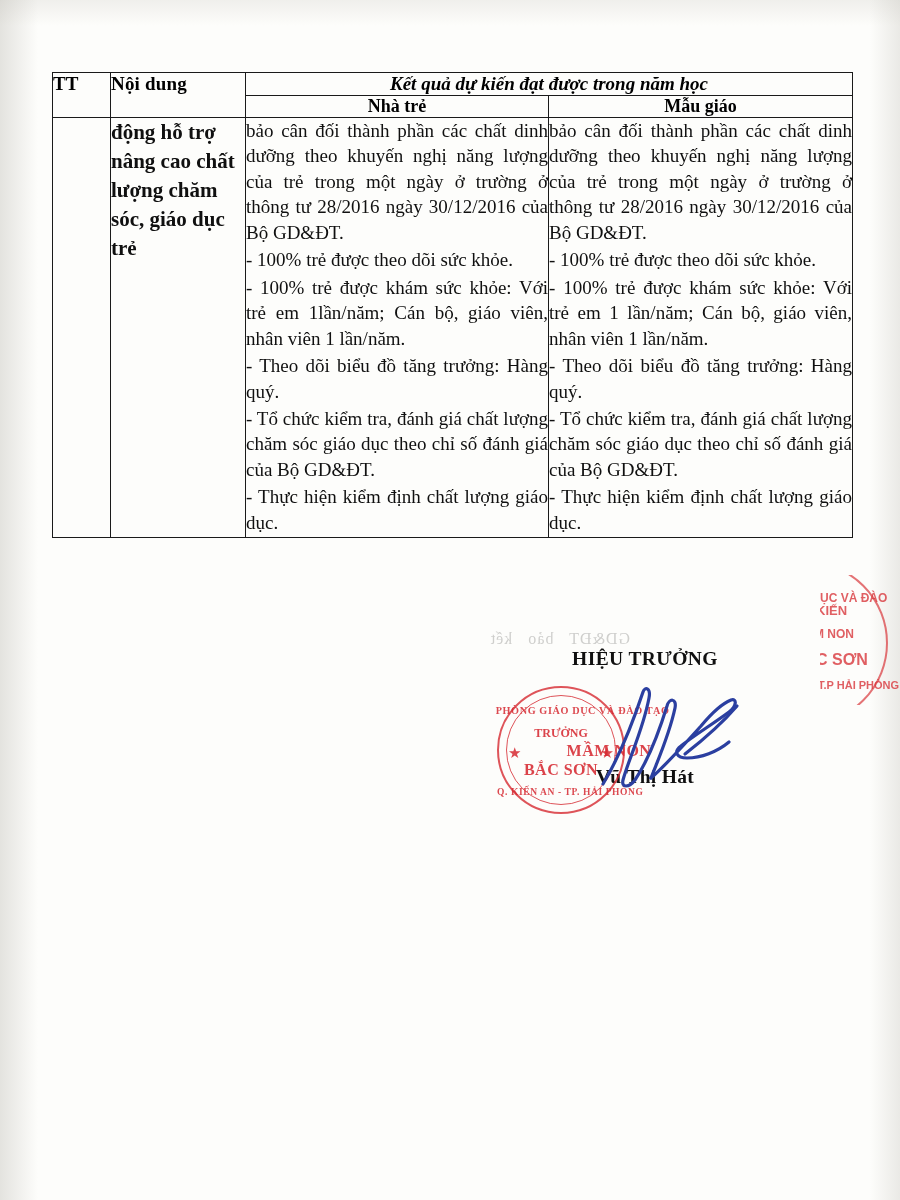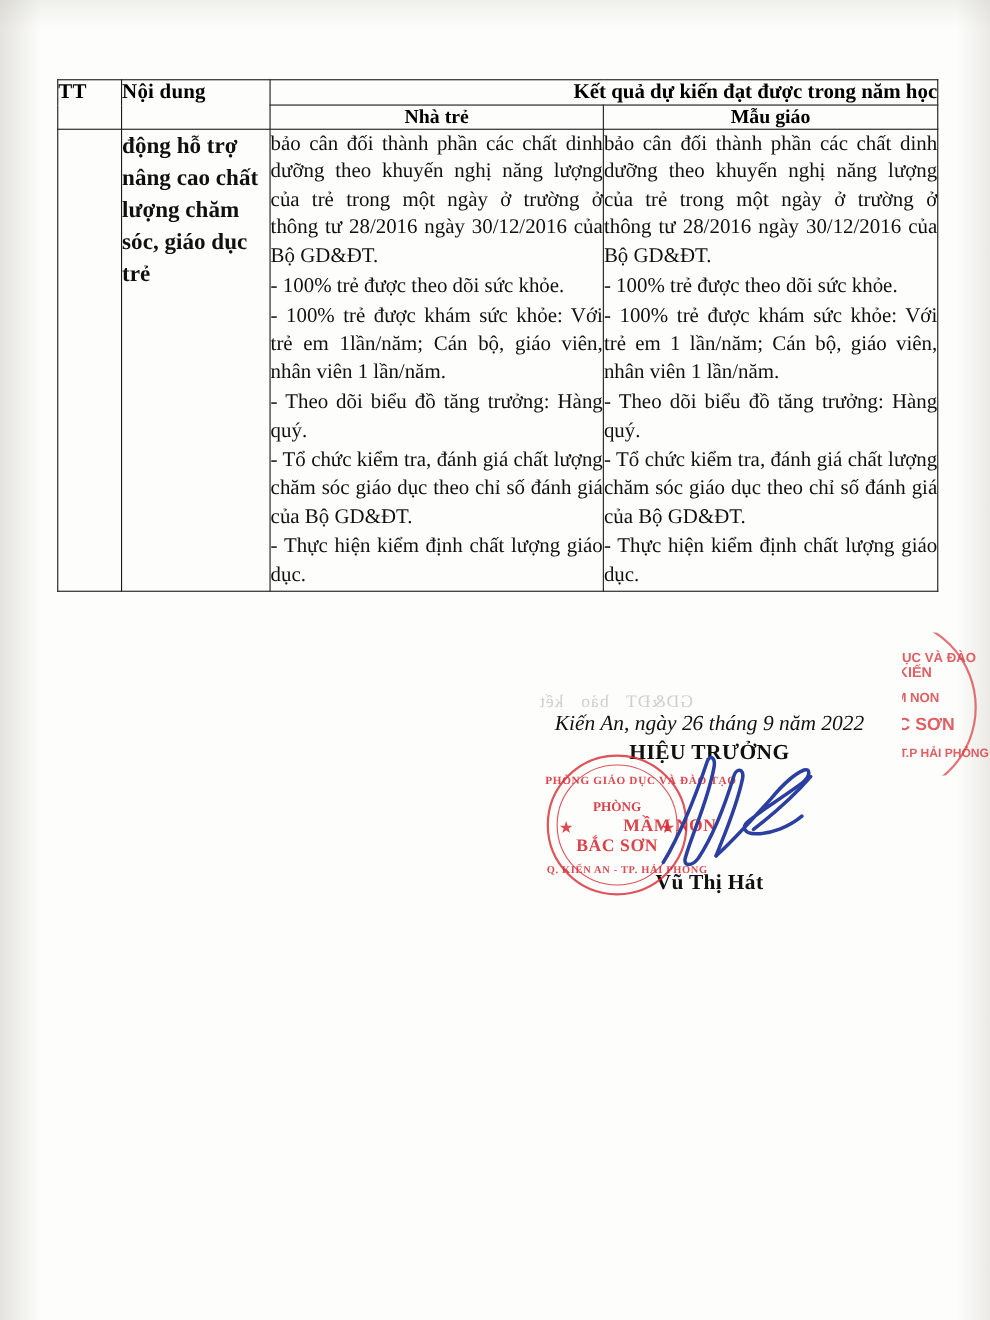--- a/index.html
+++ b/index.html
@@ -50,24 +50,25 @@
   .c-maugiao { width: 304px; }
 
   .hdr-cell {
     text-align: left;
     font-weight: bold;
     font-size: 19px;
     padding: 10px 4px;
     letter-spacing: .2px;
   }
   .hdr-top {
-    text-align: right;
+    text-align: center;
     font-weight: bold;
     font-size: 19px;
     padding: 9px 4px 8px;
+    font-style: italic;
   }
   .hdr-sub {
     text-align: center;
     font-weight: bold;
     font-size: 18px;
     padding: 6px 4px 7px;
     margin-top: 24px;
   }
 
   .cell-body {
@@ -277,32 +278,31 @@
             <p>- Thực hiện kiểm định chất lượng giáo dục.</p>
           </td>
         </tr>
       </tbody>
     </table>
   </div>
 
   <div class="ghost">GD&amp;ĐT &nbsp; bảo &nbsp; kết</div>
 
   <div class="sign-block">
-    <div class="sign-date">Kiến An, ngày 26 tháng 9 năm 2022</div>
     <div class="sign-title">HIỆU TRƯỞNG</div>
     <div class="sign-name">Vũ Thị Hát</div>
   </div>
 
   <div class="stamp">
     <div class="ring-outer"></div>
     <div class="ring-inner"></div>
     <div class="arc-top">PHÒNG GIÁO DỤC VÀ ĐÀO TẠO</div>
     <div class="star">★</div>
     <div class="star2">★</div>
-    <div class="line1">PHÒNG</div>
+    <div class="line1">TRƯỞNG</div>
     <div class="line2">MẦM NON</div>
     <div class="line3">BẮC SƠN</div>
     <div class="arc-bottom">Q. KIẾN AN - TP. HẢI PHÒNG</div>
   </div>
 
   <div class="stamp-edge">
     <div class="ring"></div>
     <div class="e1">ỤC VÀ ĐÀO</div>
     <div class="e2">KIẾN</div>
     <div class="e3">M NON</div>

